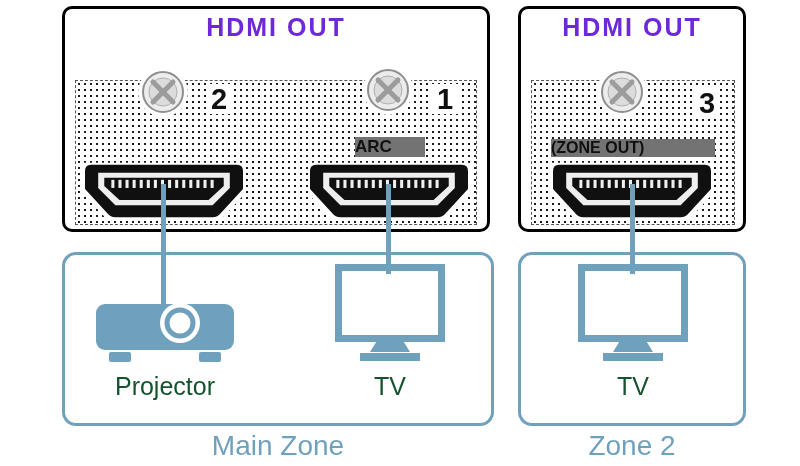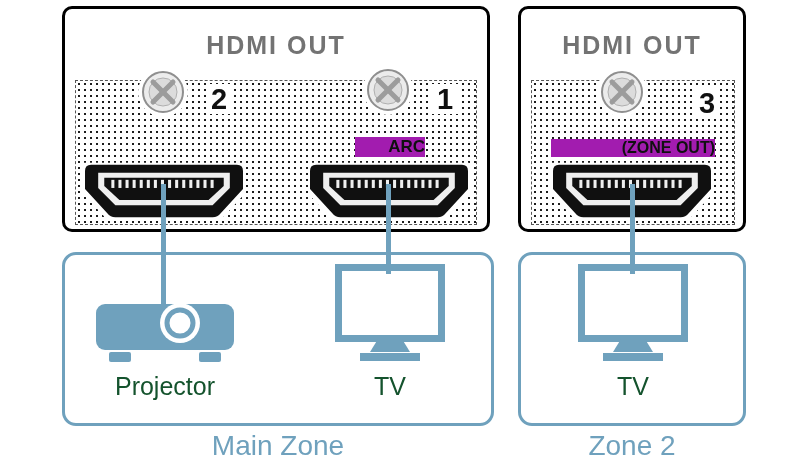--- a/index.html
+++ b/index.html
@@ -7,42 +7,42 @@
   .stage{position:relative;width:800px;height:466px;background:#fff;
          font-family:"Liberation Sans",sans-serif;overflow:hidden;}
   .stage *{box-sizing:border-box;}
 
   
   .panel{position:absolute;background:#fff;border:3px solid #000;border-radius:10px;}
   #panelMain{left:62px;top:6px;width:428px;height:226px;}
   #panelZone{left:518px;top:6px;width:228px;height:226px;}
 
   .panel-title{position:absolute;text-align:center;font-weight:bold;font-size:25px;
-               letter-spacing:2px;color:#737373;margin-top:18px;}
+               letter-spacing:2px;color:#6d28d9;}
   #titleMain{left:62px;top:13px;width:428px;}
   #titleZone{left:518px;top:13px;width:228px;}
 
   .dots{position:absolute;border:1px dashed #555;
         background-image:radial-gradient(circle,#1c1c1c 1.2px,transparent 1.45px);
         background-size:6px 6px;}
   #dotsMain{left:75px;top:80px;width:402px;height:145px;}
   #dotsZone{left:531px;top:80px;width:204px;height:145px;}
 
   .screw{position:absolute;width:52px;height:52px;}
   #screw2{left:137px;top:66px;}
   #screw1{left:362px;top:64px;}
   #screw3{left:596px;top:66px;}
 
   .port-num{position:absolute;font-size:29px;font-weight:bold;color:#101010;
             background:#fff;padding:0 5px;line-height:1.05;}
   #num2{left:206px;top:84px;}
   #num1{left:432px;top:84px;}
   #num3{left:694px;top:88px;}
 
-  .port-sub{position:absolute;text-align:right;font-weight:bold;color:#101010;background:#a21caf;}
+  .port-sub{position:absolute;text-align:left;font-weight:bold;color:#101010;background:#737373;}
   #arcLabel{left:355px;top:137px;width:70px;font-size:17px;}
   #zoneOutLabel{left:551px;top:139px;width:164px;font-size:16px;}
 
   .hdmi{position:absolute;width:162px;height:58px;}
   #port2{left:83px;top:162px;}
   #port1{left:308px;top:162px;}
   #port3{left:551px;top:162px;}
 
   
   .line{position:absolute;width:5px;background:var(--accent);z-index:5;}

